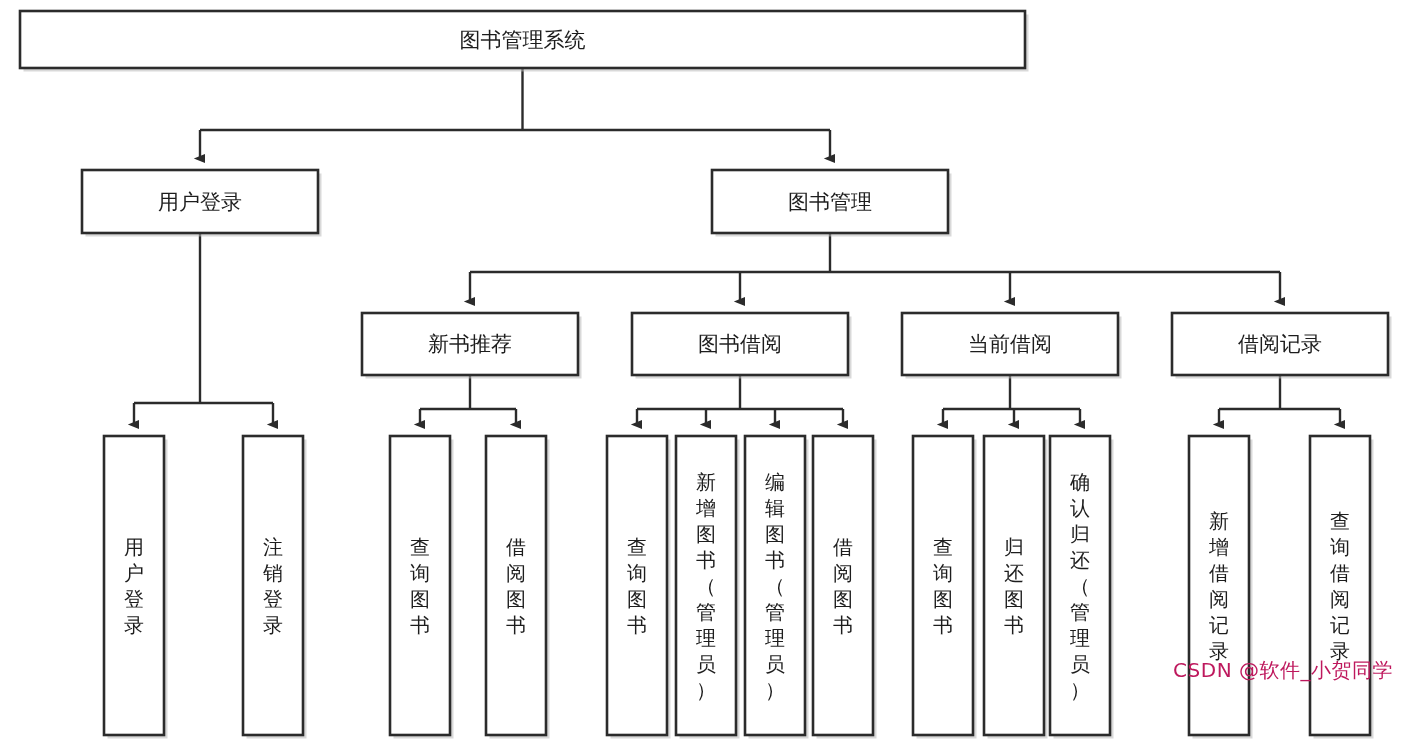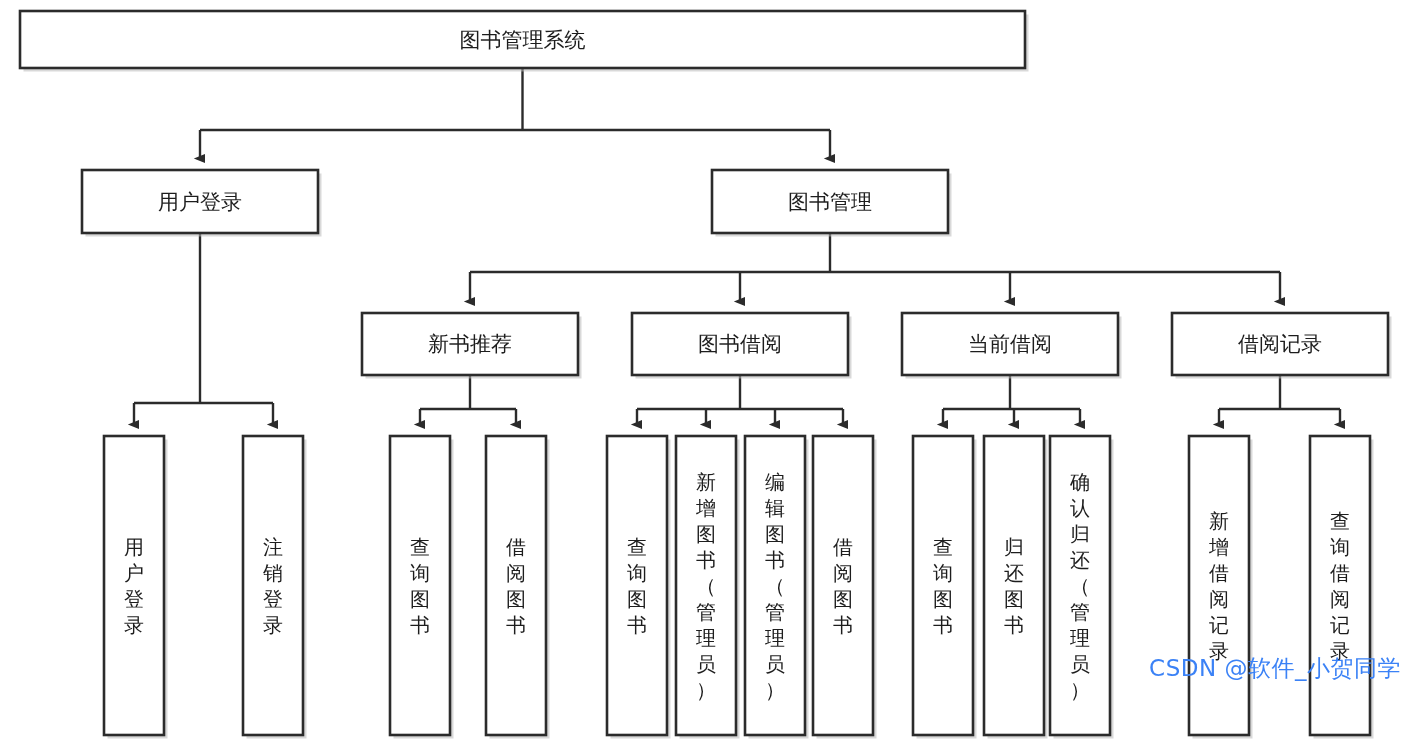--- a/index.html
+++ b/index.html
@@ -52,25 +52,25 @@
     dominant-baseline: middle;
   }
   .node-label-v {
     font-family: "DejaVu Sans", "Liberation Sans", sans-serif;
     font-size: 20px;
     fill: #1d1d1d;
     text-anchor: middle;
   }
   .watermark {
     position: absolute;
-    right: 4px;
+    right: 12px;
     bottom: 6px;
     font-family: "DejaVu Sans", "Liberation Sans", sans-serif;
-    font-size: 23px;
-    color: #3b82f6;
+    font-size: 20px;
+    color: #be185d;
     letter-spacing: 0.5px;
     white-space: nowrap;
     user-select: none;
   }
 </style>
 </head>
 <body>
 
 <div id="diagram-root">
 

